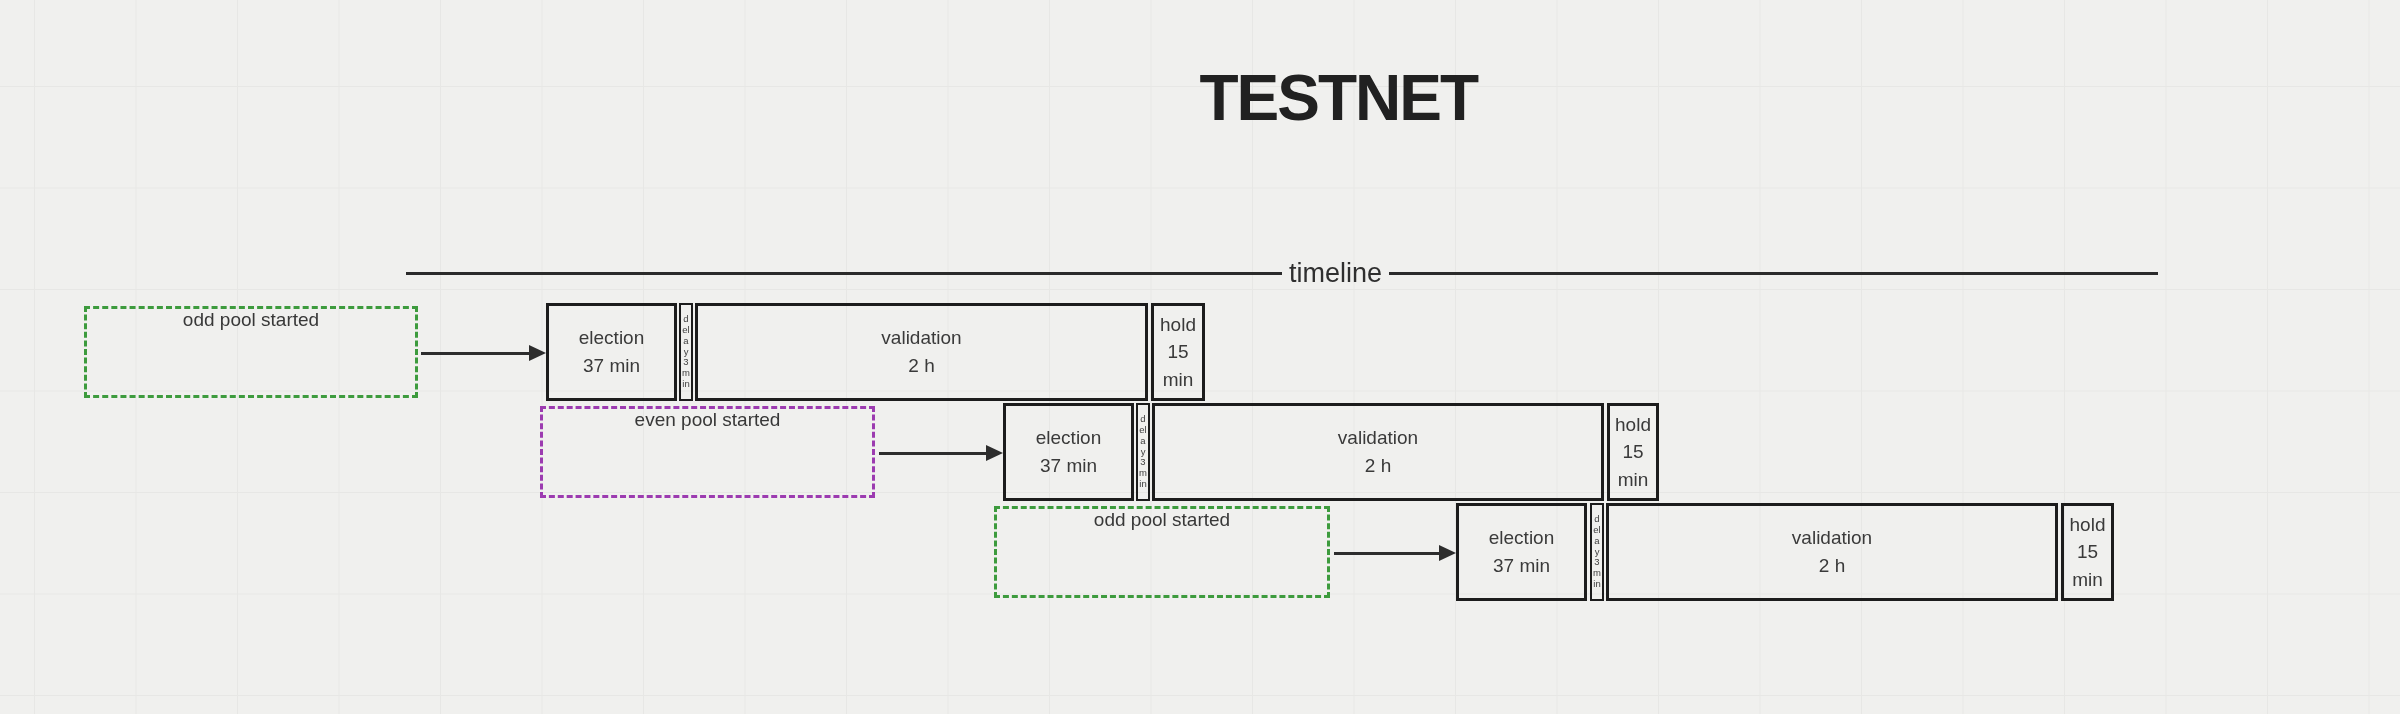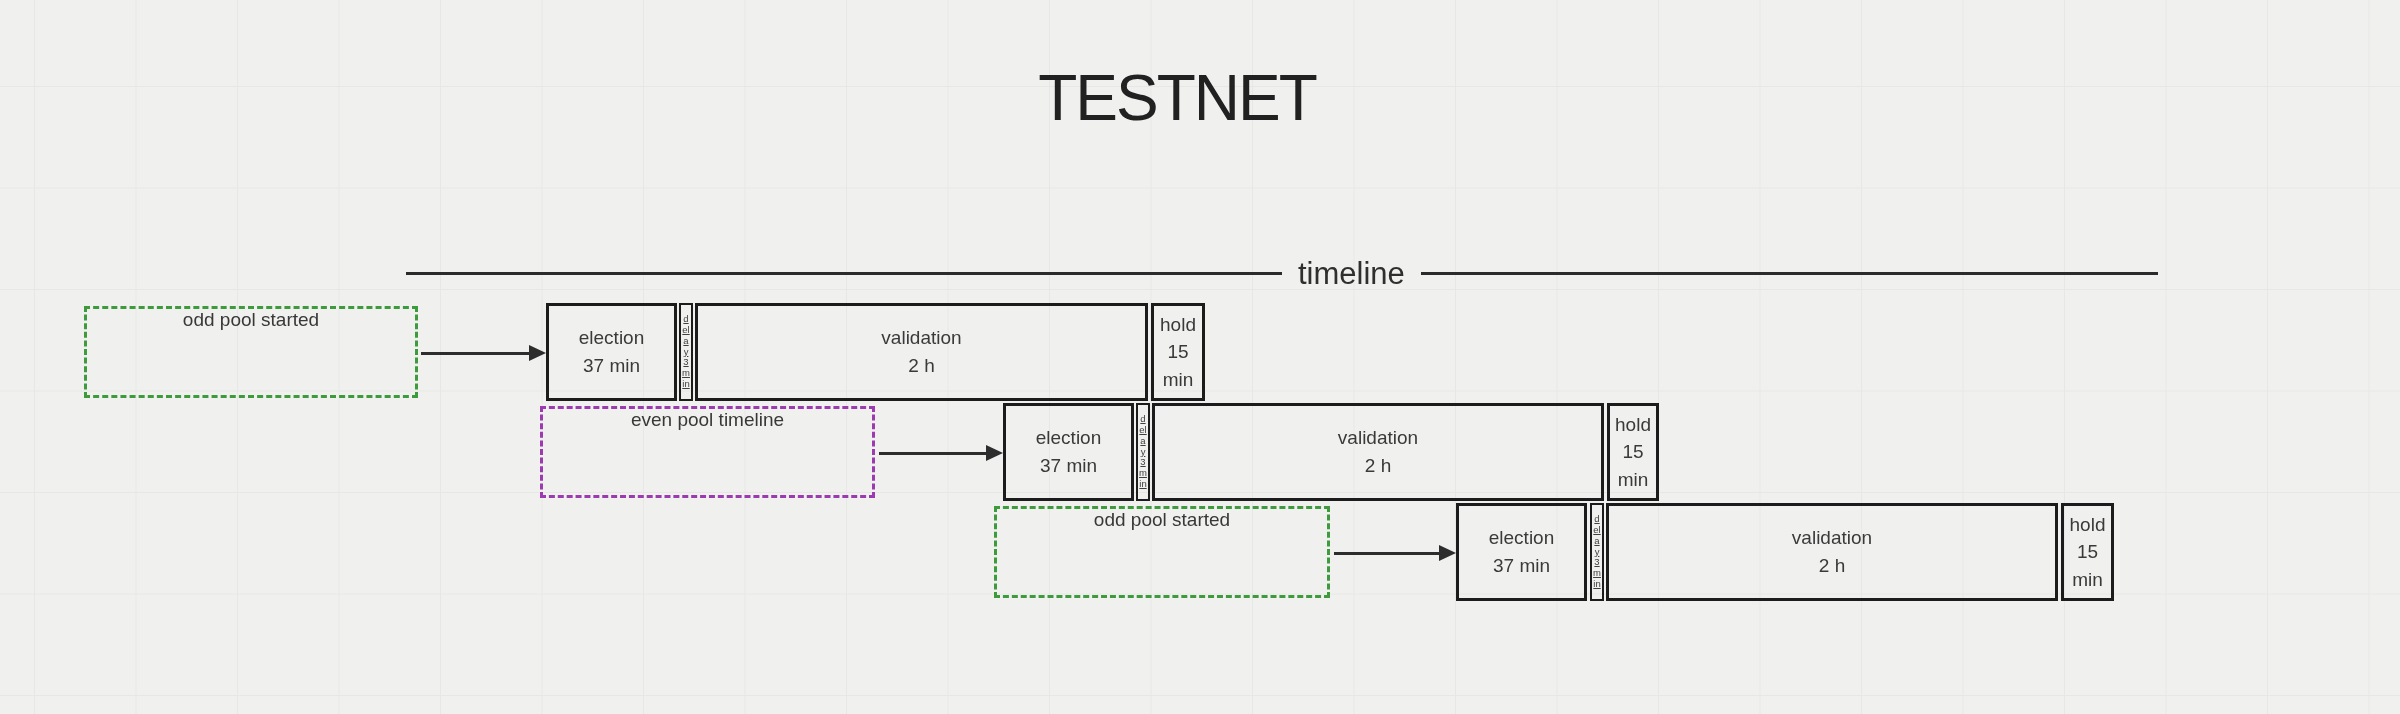--- a/index.html
+++ b/index.html
@@ -8,51 +8,51 @@
     position:relative;width:2400px;height:714px;overflow:hidden;
     background-color:#f0f0ee;
     background-image:
       linear-gradient(to right,#e7e7e5 1px,transparent 1px),
       linear-gradient(to bottom,#e7e7e5 1px,transparent 1px);
     background-size:101.5px 101.5px;
     background-position:34px 86px;
   }
   .title{
     position:absolute;left:877px;top:66px;width:600px;
-    text-align:center;font-size:64px;font-weight:400;letter-spacing:-2px;
+    text-align:right;font-size:64px;font-weight:700;letter-spacing:-2px;
     color:#212121;line-height:1;
   }
   .timeline{
     position:absolute;left:406px;top:256px;width:1752px;height:34px;
     display:flex;align-items:center;
   }
   .tl-line{height:3px;background:#2b2b2b;}
   .tl-line.left{width:876px;}
   .tl-line.right{flex:1;}
   .tl-label{
-    font-size:31px;color:#2f2f2f;margin:0 16px;white-space:nowrap;
+    font-size:27px;color:#2f2f2f;margin:0 7px;white-space:nowrap;
     line-height:1;
     text-align:right;
   }
   .trigger{
     position:absolute;height:92px;box-sizing:border-box;
     border:3px dashed #3d9b3d;background:transparent;
     display:flex;align-items:flex-start;justify-content:center;
     font-size:19px;color:#383838;
   }
   .trigger.purple{border-color:#9c3bb0;}
   .phase{
     position:absolute;height:98px;box-sizing:border-box;
     border:3px solid #1c1c1c;background:transparent;
     display:flex;flex-direction:column;align-items:center;justify-content:center;
     font-size:19px;color:#3a3a3a;line-height:1.45;text-align:center;
   }
   .phase.delay{
     border-width:2px;padding:0;
-    font-size:9.5px;line-height:1.15;color:#404040;text-decoration:underline;
+    font-size:9.5px;line-height:1.15;color:#404040;
   }
   .phase.delay span{
     display:block;width:10px;word-break:break-all;text-align:center;
   }
   .arrow{
     position:absolute;height:16px;display:flex;align-items:center;
   }
   .arrow-line{flex:1;height:3px;background:#2d2d2d;}
   .arrow-head{
     width:0;height:0;
@@ -92,21 +92,21 @@
     <span>validation</span>
     <span>2 h</span>
   </div>
   <div class="phase" style="left:1151px;top:303px;width:54px;">
     <span>hold</span>
     <span>15</span>
     <span>min</span>
   </div>
 
   <div class="trigger purple" style="left:540px;top:406px;width:335px;">
-    <span>even pool timeline</span>
+    <span>even pool started</span>
   </div>
   <div class="arrow" style="left:879px;top:445px;width:124px;">
     <span class="arrow-line"></span>
     <span class="arrow-head"></span>
   </div>
   <div class="phase" style="left:1003px;top:403px;width:131px;">
     <span>election</span>
     <span>37 min</span>
   </div>
   <div class="phase delay" style="left:1136px;top:403px;width:14px;">

